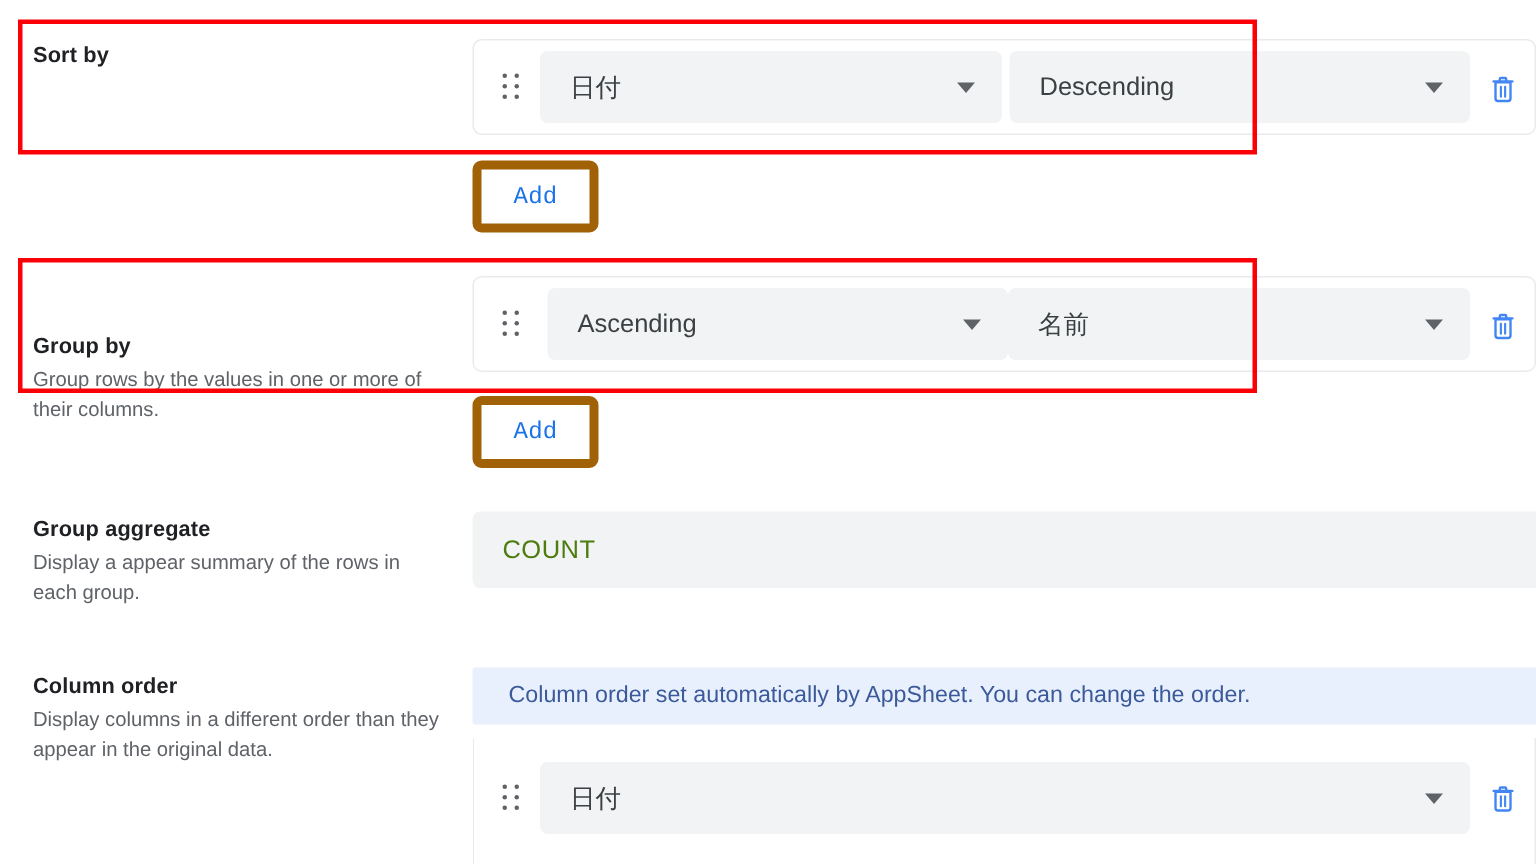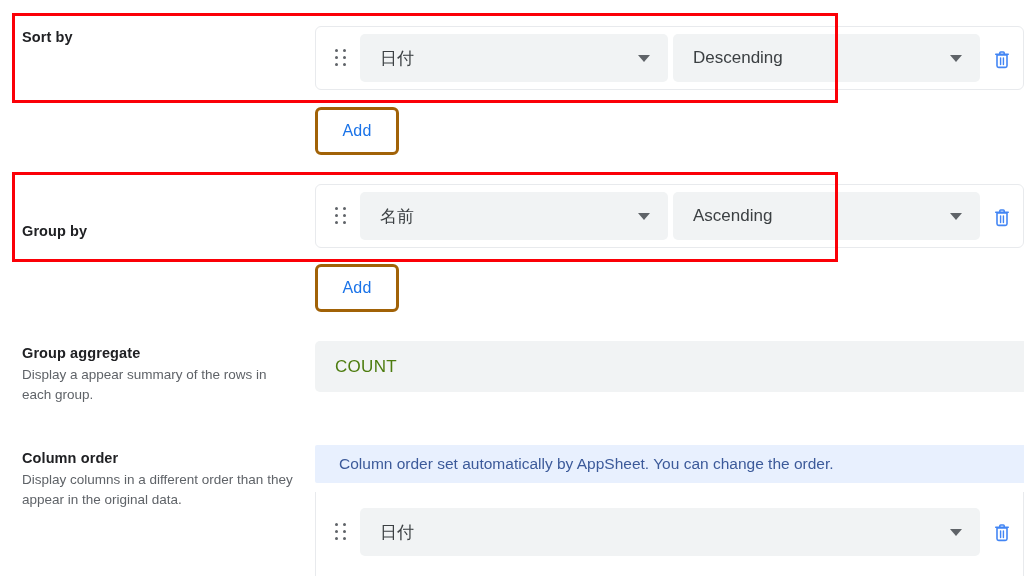--- a/index.html
+++ b/index.html
@@ -102,27 +102,28 @@
     position: absolute;
     width: 26px; height: 26px;
     display: flex; align-items: center; justify-content: center;
     cursor: pointer;
   }
   .trash-btn svg { display: block; }
 
   
   .add-btn {
     position: absolute;
-    border: 3px solid #a16207;
+    border: 6px solid #a16207;
     border-radius: 6px;
     background: #fff;
     display: flex;
     align-items: center;
     justify-content: center;
     cursor: pointer;
+    font-family: Liberation Mono, monospace;
   }
   .add-btn span {
     color: #1a73e8;
     font-size: 16px;
     font-weight: 500;
     letter-spacing: .2px;
   }
 
   
   .wide-field {
@@ -217,37 +218,38 @@
 
     <div class="add-btn" style="left:315px; top:107px; width:84px; height:48px;">
       <span>Add</span>
     </div>
   </div>
 
   <div class="section" style="top:0;">
 
     <div class="label-col" style="top:185px;margin-top:36px;">
       <div class="lbl-title">Group by</div>
+      <div class="lbl-desc">Group rows by the values in one or more of their columns.</div>
     </div>
 
     <div class="row-card" style="left:315px; top:184px; width:709px; height:64px;">
       <div class="drag-handle">
         <i></i>
           <i></i>
           <i></i>
           <i></i>
           <i></i>
           <i></i>
       </div>
+      <div class="field" style="width:307px; margin-left:5px;">
+        <div class="val">Ascending</div>
+        <div class="caret"></div>
+      </div>
       <div class="field" style="width:308px;">
         <div class="val">名前</div>
-        <div class="caret"></div>
-      </div>
-      <div class="field" style="width:307px; margin-left:5px;">
-        <div class="val">Ascending</div>
         <div class="caret"></div>
       </div>
       <div class="trash-btn" style="right:8px; top:19px;">
         <svg width="20" height="20" viewBox="0 0 24 24">
           <path d="M6 7h12v13a2 2 0 0 1-2 2H8a2 2 0 0 1-2-2V7z" fill="none" stroke="#4285f4" stroke-width="1.9"></path>
           <path d="M4.5 6.3h15" stroke="#4285f4" stroke-width="1.9" stroke-linecap="round"></path>
           <path d="M9.4 6.3V4.6a1 1 0 0 1 1-1h3.2a1 1 0 0 1 1 1v1.7" fill="none" stroke="#4285f4" stroke-width="1.9"></path>
           <path d="M10.3 10.6v8M13.7 10.6v8" stroke="#4285f4" stroke-width="1.7" stroke-linecap="round"></path>
         </svg>
       </div>

